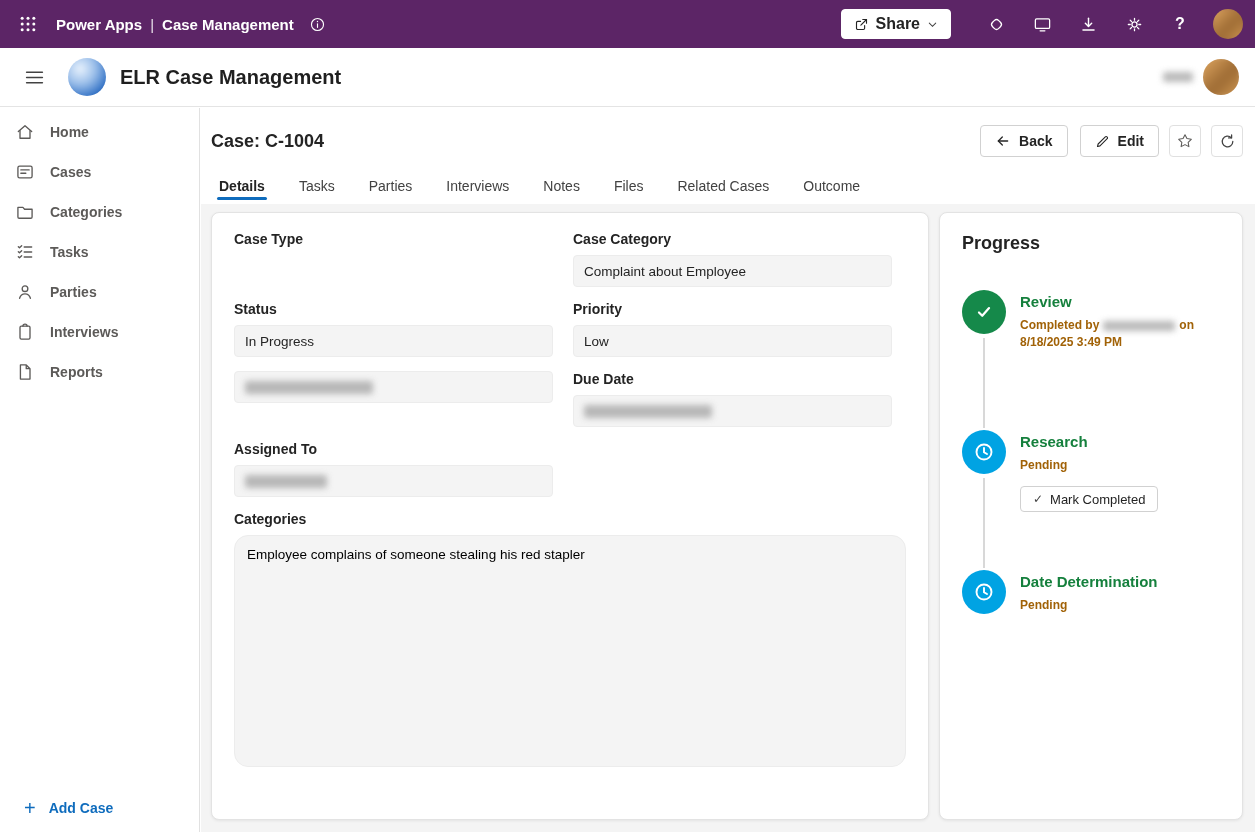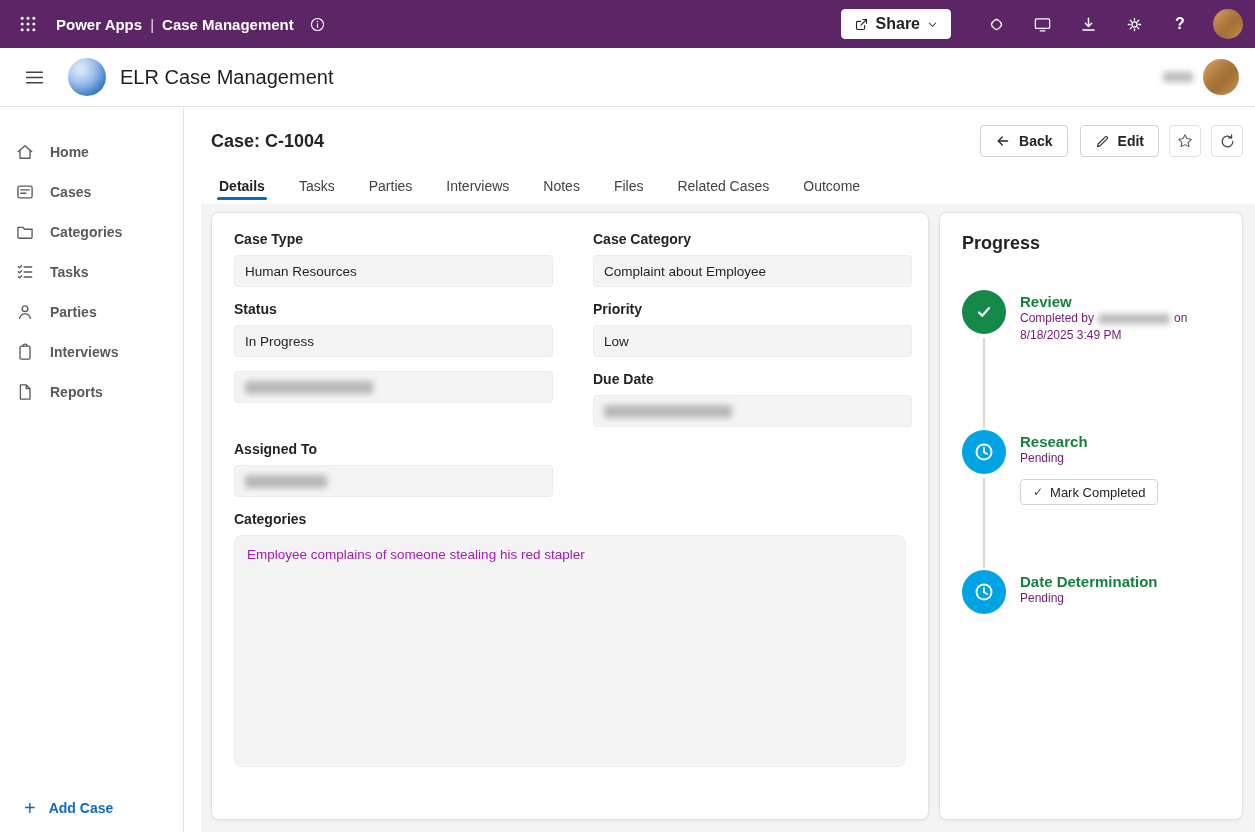--- a/index.html
+++ b/index.html
@@ -27,30 +27,30 @@
   .avatar.top { width:30px; height:30px; margin-left:10px; cursor:pointer; }
 
   
   .appbar { position:absolute; top:48px; left:0; right:0; height:59px; background:#fff;
             border-bottom:1px solid #e4e4e4; display:flex; align-items:center; padding:0 16px; }
   .hamburger-btn { width:36px; height:36px; background:none; border:none; cursor:pointer;
             display:flex; align-items:center; justify-content:center; }
   .app-logo { width:38px; height:38px; border-radius:50%; margin-left:16px; overflow:hidden; flex:none; }
   .app-logo .blurfill { width:100%; height:100%; filter:blur(2px); transform:scale(1.2);
             background:radial-gradient(circle at 35% 32%, #eaf3fd 0%, #9dc0ea 35%, #2f6fc4 70%, #0c3f8b 100%); }
-  .app-title { font-size:20px; font-weight:400; color:#1f1f1f; margin-left:14px; }
+  .app-title { font-size:20px; font-weight:700; color:#1f1f1f; margin-left:14px; }
   .appbar-spacer { flex:1; }
   .appbar .mini-redact { width:30px; height:10px; margin-right:10px; }
   .avatar.app { width:36px; height:36px; cursor:pointer; }
 
   .redact { background:#a8a8a8; border-radius:2px; filter:blur(3px); opacity:.8; }
 
   
-  .sidebar { position:absolute; top:108px; left:0; bottom:0; width:184px; background:#fff;
-            border-right:1px solid #e1e1e1; display:flex; flex-direction:column; padding-top:24px; }
+  .sidebar { position:absolute; top:108px; left:0; bottom:0; width:200px; background:#fff;
+            border-right:1px solid #e1e1e1; display:flex; flex-direction:column; padding-top:4px; }
   .nav-item { height:40px; display:flex; align-items:center; gap:15px; padding-left:15px;
             color:#5c5a58; font-size:14px; font-weight:600; cursor:pointer; background:none; border:none;
             font-family:inherit; width:100%; text-align:left; }
   .nav-item svg { flex:none; }
   .sidebar-spacer { flex:1; }
   .add-case { display:flex; align-items:center; gap:13px; padding:16px 0 16px 24px; color:#0f6cbd;
             font-size:14px; font-weight:700; cursor:pointer; background:none; border:none; font-family:inherit; }
   .add-case .plus { font-size:20px; font-weight:400; line-height:16px; }
 
   
@@ -73,42 +73,42 @@
   .tab.active::after { content:""; position:absolute; left:0; right:0; bottom:4px; height:3px;
             border-radius:2px; background:#0f6cbd; }
 
   .panels { flex:1; background:#f4f4f4; display:flex; gap:10px; padding:8px 12px 12px 10px; }
   .card { background:#fff; border:1px solid #e3e3e3; border-radius:8px;
             box-shadow:0 1px 3px rgba(0,0,0,.07); }
   .details-card { width:718px; padding:18px 22px 20px; overflow:hidden; }
   .progress-card { flex:1; padding:20px 22px; }
 
   
-  .fgrid { display:grid; grid-template-columns:319px 319px; column-gap:40px; }
+  .fgrid { display:grid; grid-template-columns:319px 319px; column-gap:20px; }
   .field { margin-bottom:14px; }
   .field-label { font-size:14px; font-weight:700; color:#242424; margin-bottom:8px; }
   .field-input { height:32px; background:#f4f4f4; border:1px solid #ececec; border-radius:4px;
             display:flex; align-items:center; padding:0 10px; font-size:13.5px; color:#242424; cursor:text; }
   .field-input .redact { height:13px; }
   .r-date { width:128px; } .r-name { width:82px; }
-  .desc-box { height:232px; background:#f4f4f4; border:1px solid #ececec; border-radius:8px;
-            padding:10px 12px; font-size:13.5px; color:#a21caf; cursor:text; line-height:18px; }
+  .desc-box { height:232px; background:#f4f4f4; border:1px solid #ececec; border-radius:14px;
+            padding:10px 12px; font-size:13.5px; color:#000000; cursor:text; line-height:18px; }
 
   
   .progress-title { font-size:18px; font-weight:700; color:#242424; margin-bottom:36px; }
   .step { position:relative; min-height:140px; padding-left:58px; }
   .step:last-child { min-height:auto; }
   .step:not(:last-child)::after { content:""; position:absolute; left:21px; top:48px; height:90px;
             width:2px; background:#d8d8d8; }
   .step-circle { position:absolute; left:0; top:0; width:44px; height:44px; border-radius:50%;
             display:flex; align-items:center; justify-content:center; }
   .step-circle.completed { background:#15894a; }
   .step-circle.pending { background:#00a3e3; }
   .step-name { font-size:15px; font-weight:700; color:#15803d; padding-top:3px; }
-  .step-detail { font-size:12px; color:#701a75; margin-top:0; line-height:17px; max-width:205px; }
+  .step-detail { font-size:12px; color:#a16207; margin-top:7px; line-height:17px; max-width:205px;font-weight:bold; }
   .redact-inline { display:inline-block; width:72px; height:10px; vertical-align:middle; margin:0 4px; }
   .mark-btn { display:flex; align-items:center; gap:7px; background:#fff; border:1px solid #d1d1d1;
             border-radius:4px; height:26px; padding:0 12px; font-size:13px; color:#242424;
             cursor:pointer; margin-top:12px; font-family:inherit; }
   .mark-btn .chk { color:#424242; font-size:12px; }
 </style>
 </head>
 <body>
 
 <div class="screen">
@@ -303,21 +303,20 @@
       <button class="tab">Related Cases</button>
       <button class="tab">Outcome</button>
     </div>
 
     <div class="panels">
 
       <section class="card details-card">
         <div class="fgrid">
           <div class="field">
             <div class="field-label">Case Type</div>
-            <div class="field-input">Human Resources</div>
           </div>
           <div class="field">
             <div class="field-label">Case Category</div>
             <div class="field-input">Complaint about Employee</div>
           </div>
           <div class="field">
             <div class="field-label">Status</div>
             <div class="field-input">In Progress</div>
           </div>
           <div class="field">

